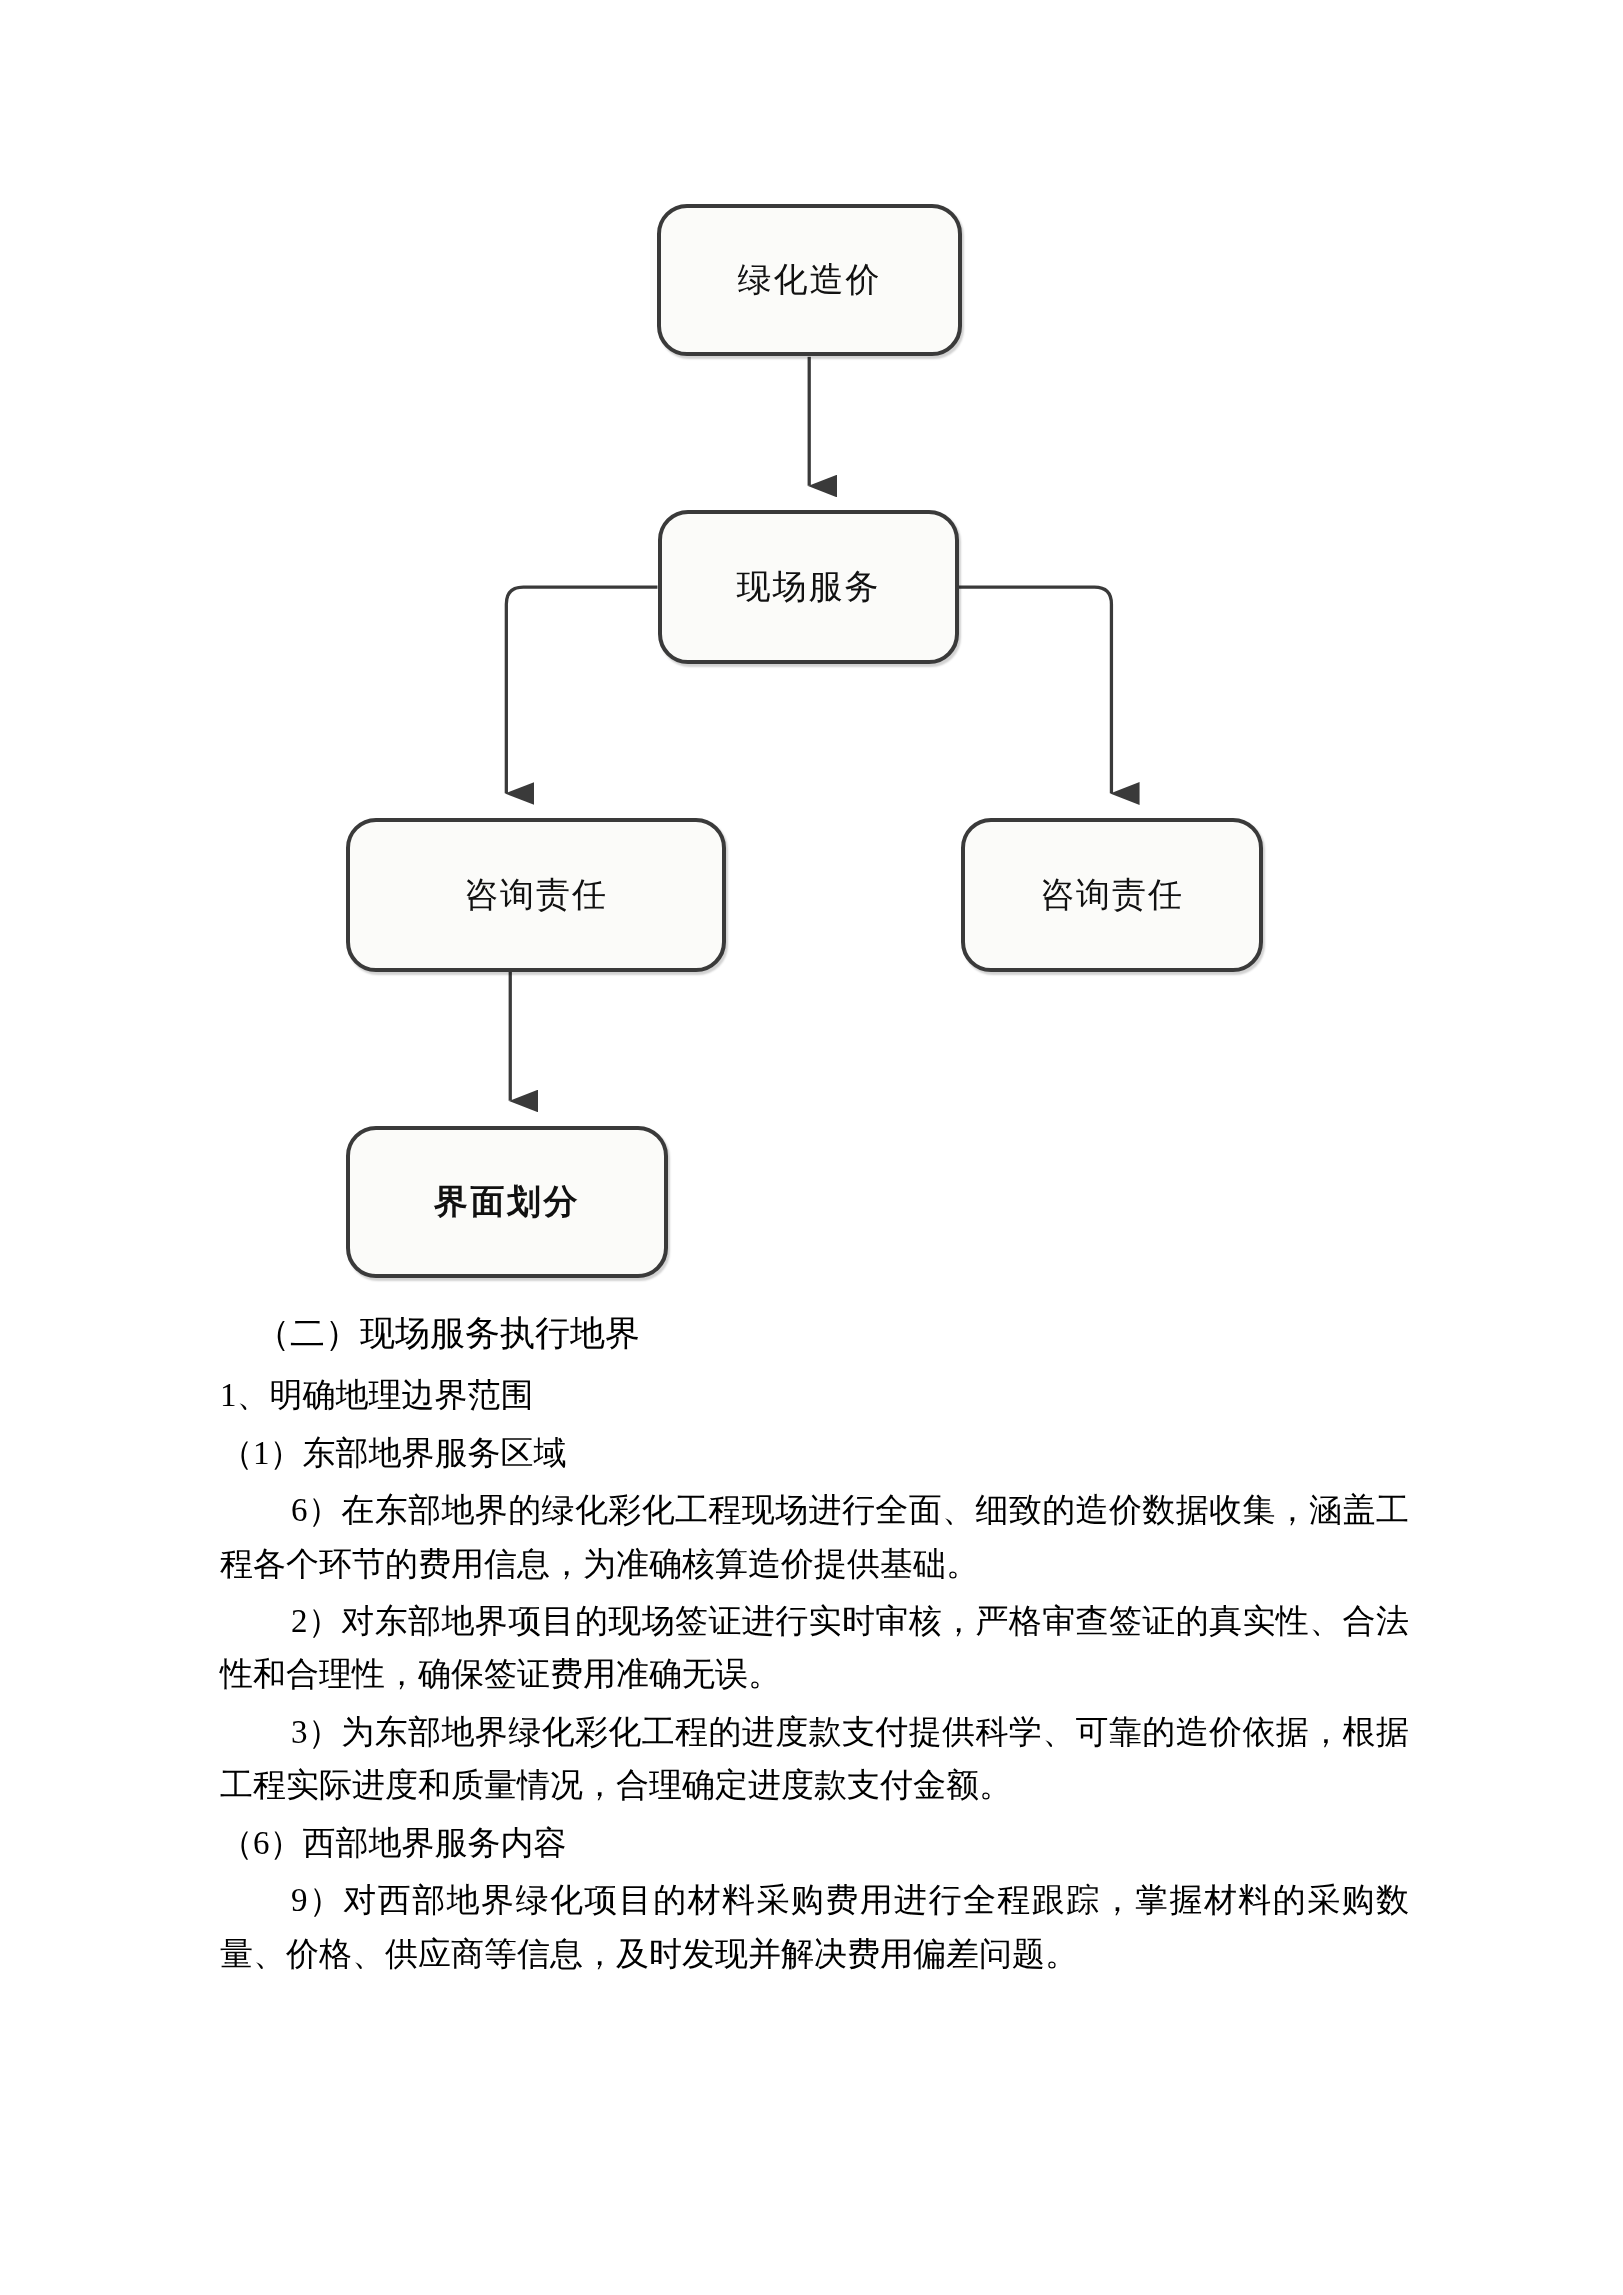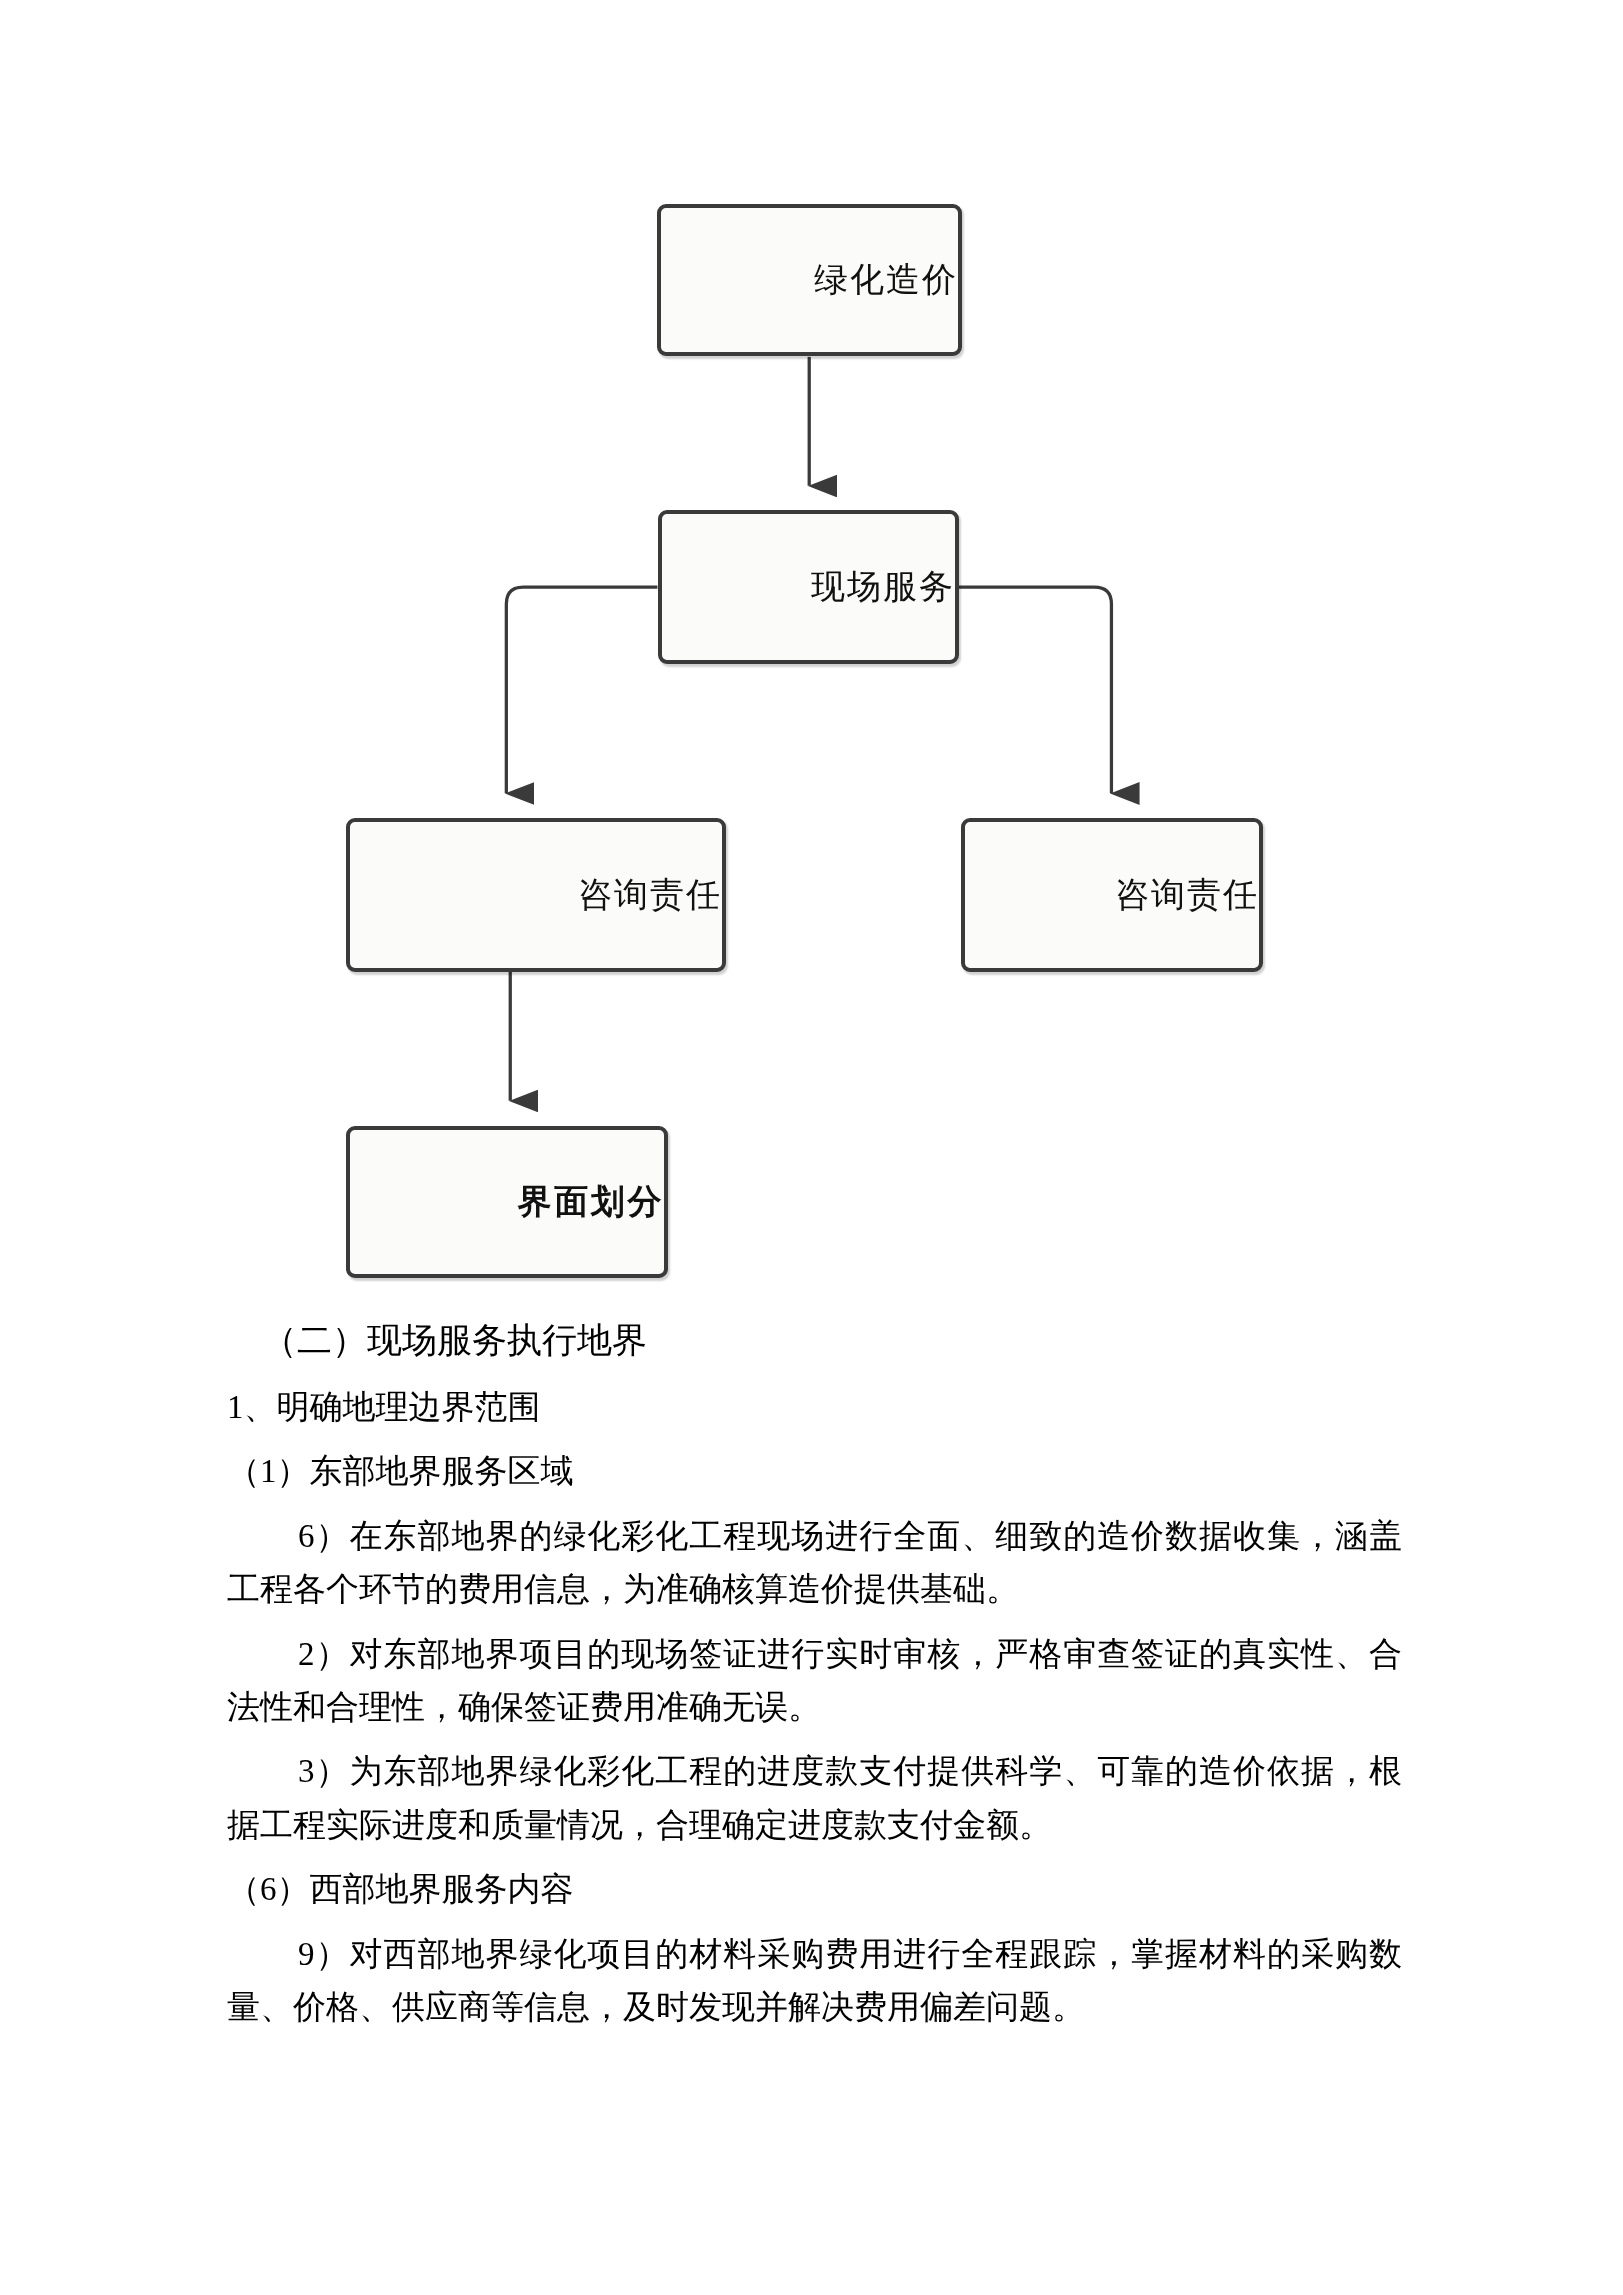--- a/index.html
+++ b/index.html
@@ -29,24 +29,24 @@
     left: 0;
     top: 0;
     width: 1623px;
     height: 1309px;
   }
   .node {
     position: absolute;
     box-sizing: border-box;
     background: #fbfbf9;
     border: 4.6px solid #3a3a3a;
-    border-radius: 9px;
+    border-radius: 30px;
     display: flex;
     align-items: center;
-    justify-content: flex-end;
+    justify-content: center;
     box-shadow: 2px 2.6px 2px rgba(0,0,0,0.18);
   }
   .node-label {
     font-family: "Liberation Serif", "DejaVu Serif", serif;
     font-size: 34px;
     line-height: 1.1;
     letter-spacing: 2px;
     color: #111111;
     white-space: nowrap;
   }
@@ -63,21 +63,21 @@
     position: absolute;
     left: 216px;
     top: 1302px;
     width: 1197px;
   }
   .para {
     font-family: "Liberation Serif", "DejaVu Serif", serif;
     font-size: 33px;
     line-height: 1.62;
     color: #000000;
-    margin: 11px;
+    margin: 4px;
     text-align: justify;
     text-justify: inter-ideograph;
     white-space: pre-wrap;
   }
   .para.heading {
     font-size: 35px;
     text-indent: 35px;
     margin-bottom: 6.5px;
   }
   .para.level1 {

